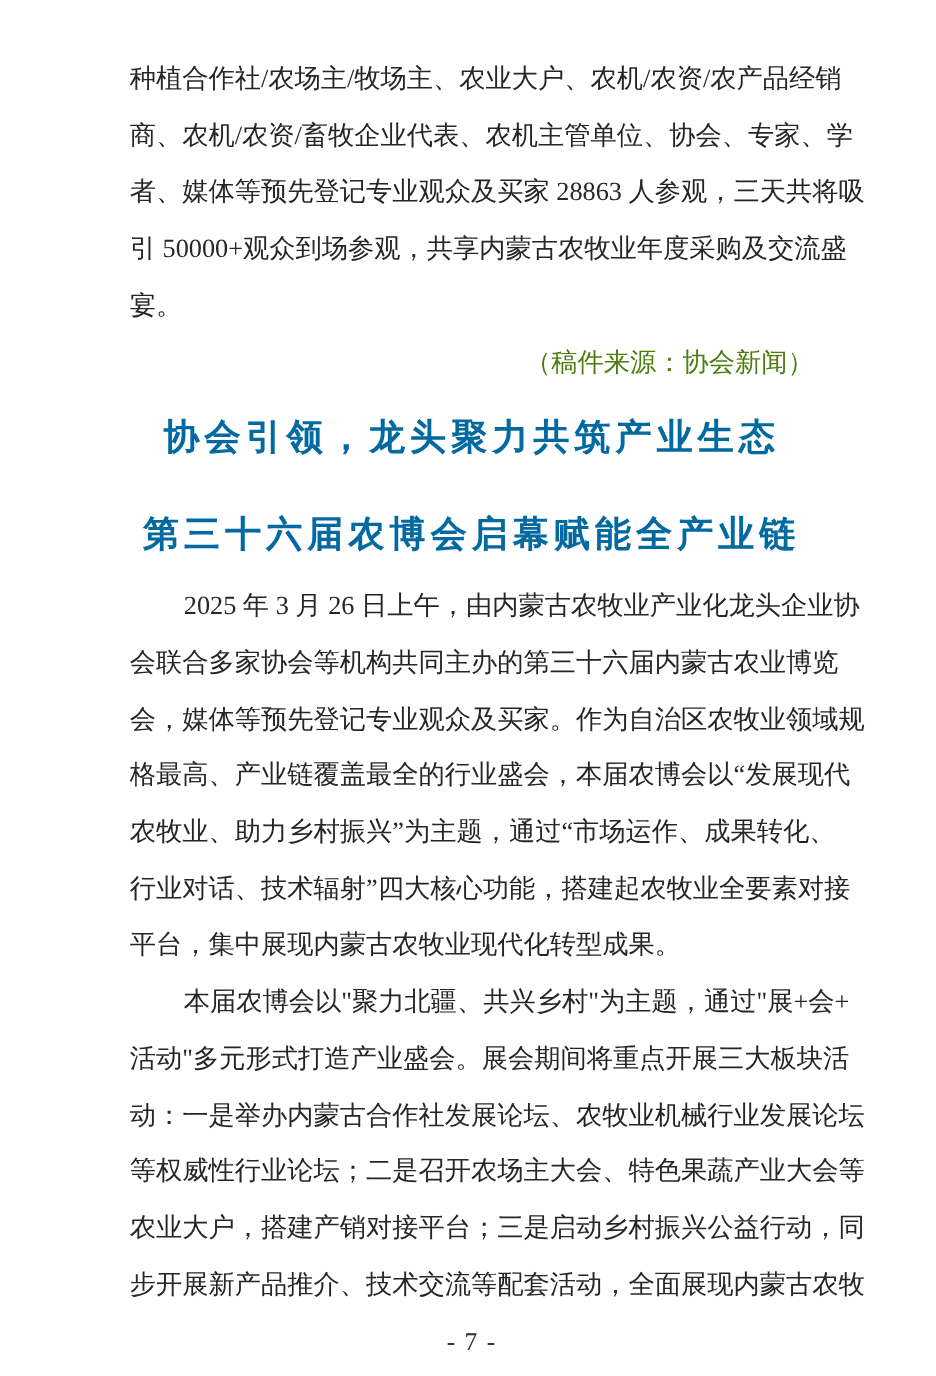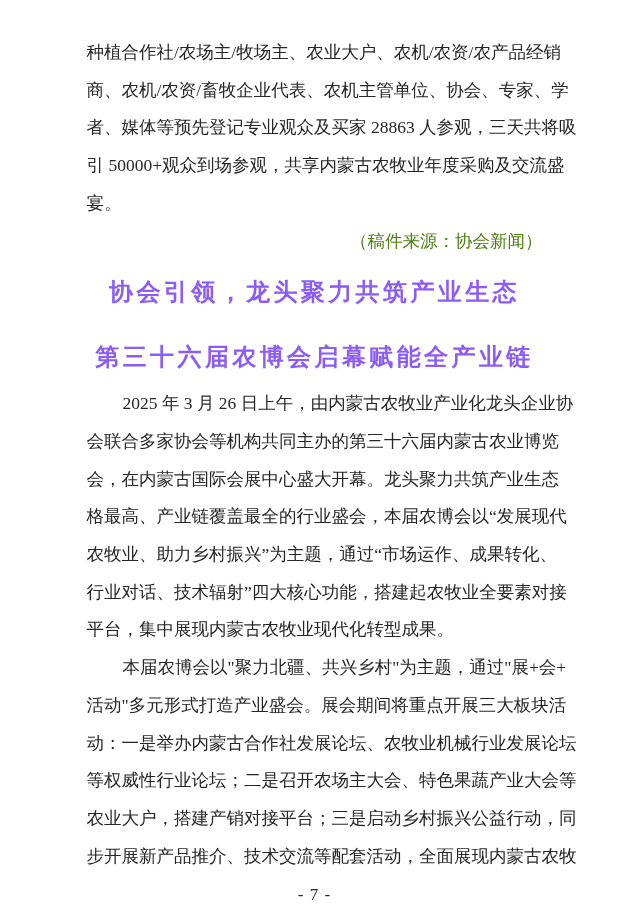--- a/index.html
+++ b/index.html
@@ -39,21 +39,21 @@
     text-align: right;
     color: #4d7c0f;
   }
   .article-title {
     font-family: "Liberation Sans", "DejaVu Sans", sans-serif;
     font-weight: bold;
     font-size: 24px;
     line-height: 32px;
     letter-spacing: 3.4px;
     text-align: center;
-    color: #8b5cf6;
+    color: #0369a1;
     white-space: nowrap;
   }
   .article-title.title-1 { margin-top: 16px; }
   .article-title.title-2 { margin-top: 33px; font-family: Liberation Serif, serif; }
   .para-block { margin: 0; }
   .para-block.after-title { margin-top: 12px; }
   .page-footer {
     margin-top: 6px;
     font-size: 17px;
     line-height: 28px;
@@ -76,21 +76,21 @@
   </div>
 
   <div class="source-line">（稿件来源：协会新闻）</div>
 
   <div class="article-title title-1">协会引领，龙头聚力共筑产业生态</div>
   <div class="article-title title-2">第三十六届农博会启幕赋能全产业链</div>
 
   <div class="para-block after-title">
     <div class="body-line indent">2025 年 3 月 26 日上午，由内蒙古农牧业产业化龙头企业协</div>
     <div class="body-line">会联合多家协会等机构共同主办的第三十六届内蒙古农业博览</div>
-    <div class="body-line">会，在内蒙古国际会展中心盛大开幕。龙头聚力共筑产业生态</div>
+    <div class="body-line">会，媒体等预先登记专业观众及买家。作为自治区农牧业领域规</div>
     <div class="body-line">格最高、产业链覆盖最全的行业盛会，本届农博会以“发展现代</div>
     <div class="body-line">农牧业、助力乡村振兴”为主题，通过“市场运作、成果转化、</div>
     <div class="body-line">行业对话、技术辐射”四大核心功能，搭建起农牧业全要素对接</div>
     <div class="body-line para-end">平台，集中展现内蒙古农牧业现代化转型成果。</div>
   </div>
 
   <div class="para-block">
     <div class="body-line indent">本届农博会以"聚力北疆、共兴乡村"为主题，通过"展+会+</div>
     <div class="body-line">活动"多元形式打造产业盛会。展会期间将重点开展三大板块活</div>
     <div class="body-line">动：一是举办内蒙古合作社发展论坛、农牧业机械行业发展论坛</div>

